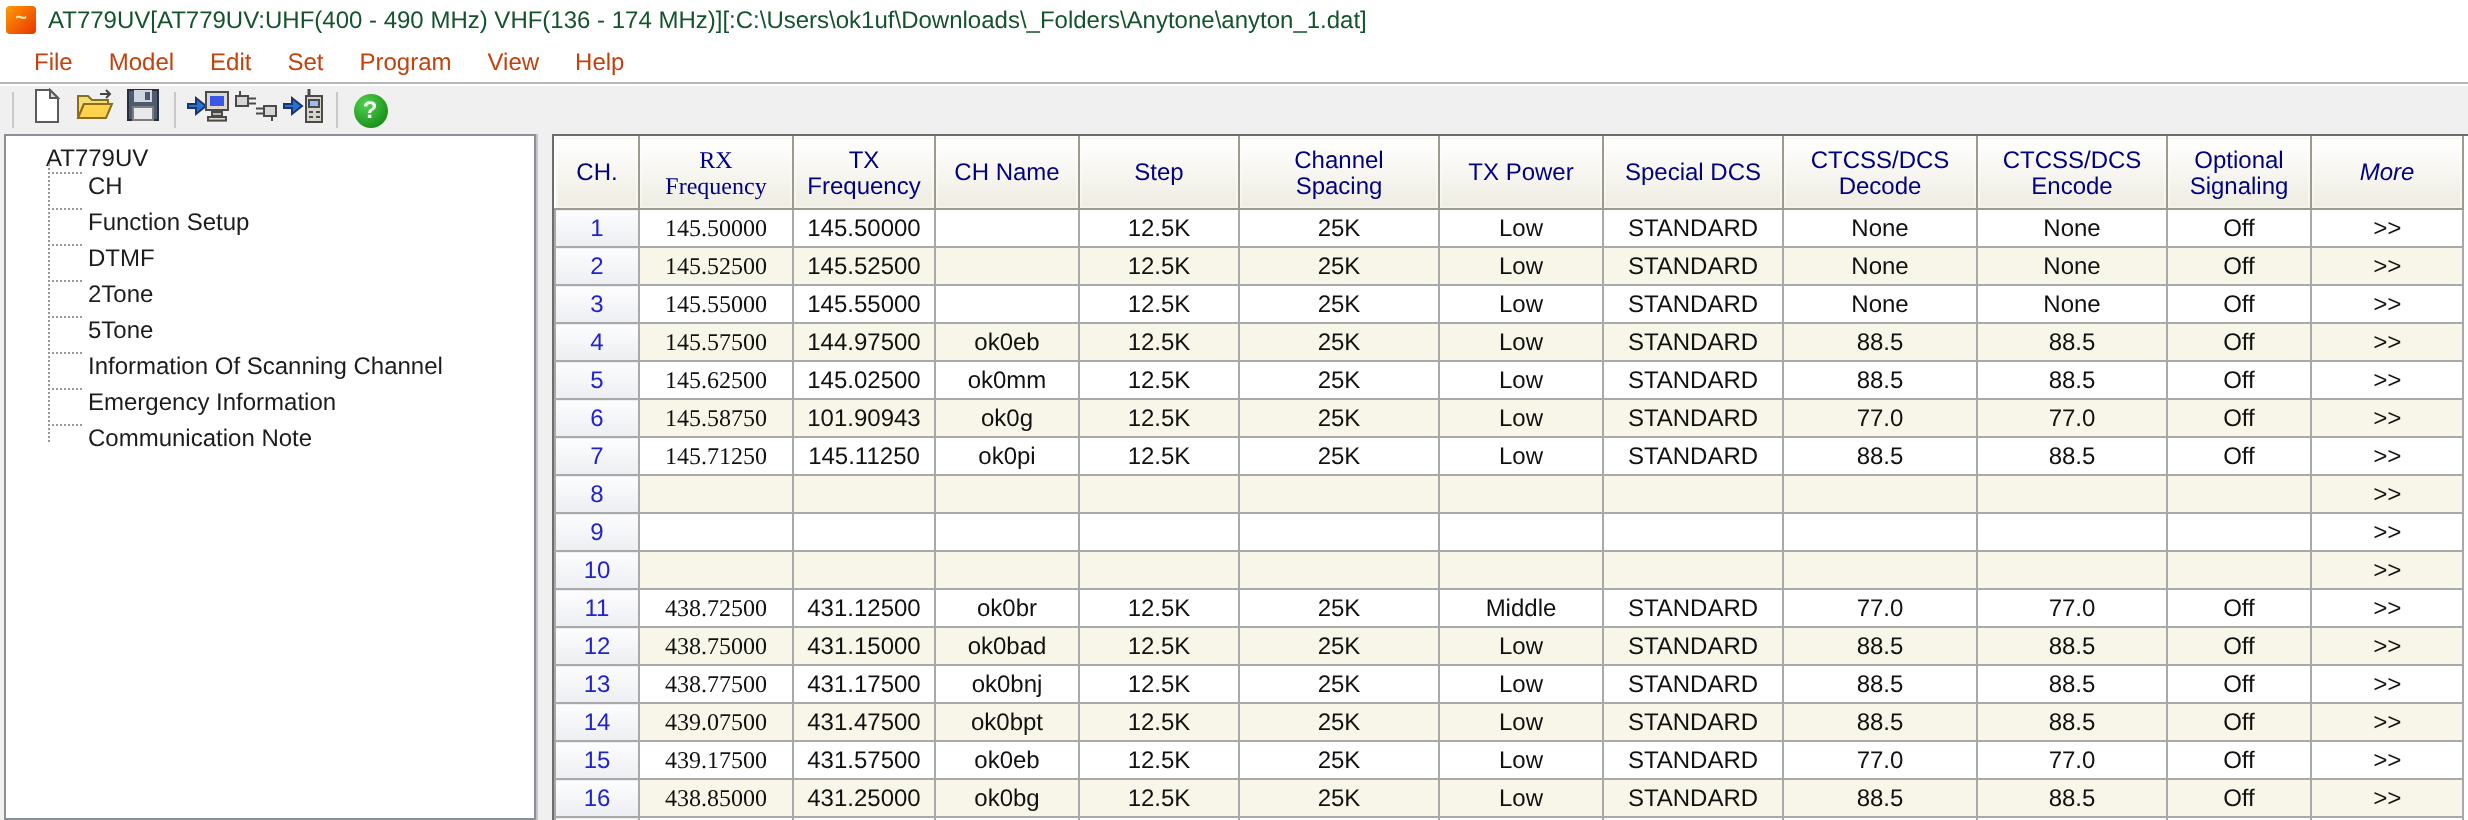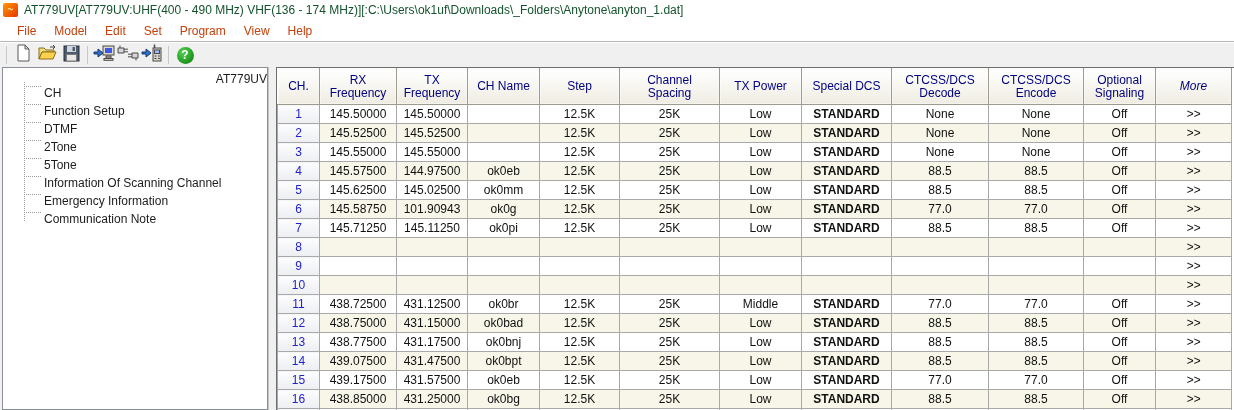--- a/index.html
+++ b/index.html
@@ -27,21 +27,21 @@
   .tb-btn { width:24px; height:22px; display:flex; align-items:center; justify-content:center; }
   .help-ball { width:17px; height:17px; border-radius:50%; background:radial-gradient(circle at 35% 30%,#4fd34f,#0a7a0a);
                color:#fff; font-weight:bold; font-size:12px; display:flex; align-items:center; justify-content:center; }
 
   
   #content { position:absolute; top:67px; left:0; width:1234px; height:343px; background:#f0f0f0; }
 
   
   #tree-panel { position:absolute; left:2px; top:0; width:266px; height:343px; background:#fff;
                 border:1px solid #8a8f98; overflow:hidden; font-size:12px; color:#1c1c1c; }
-  #tree-root { padding:3px 0 0 4px; height:18px; line-height:16px;text-align:right; }
+  #tree-root { padding:3px 0 0 20px; height:18px; line-height:16px; }
   #tree-children { position:relative; margin-left:21px; }
   #tree-vline { position:absolute; left:0; top:-4px; bottom:9px; width:0; border-left:1px dotted #9a9a9a; }
   .tree-item { display:flex; align-items:flex-start; height:18px; }
   .tree-stub { width:17px; height:0; border-top:1px dotted #9a9a9a; margin-right:3px; }
   .tree-label { white-space:nowrap; }
 
   
   #splitter { position:absolute; left:268px; top:0; width:8px; height:343px; background:#f0f0f0;
               border-left:1px solid #c4c4c4; }
 
@@ -52,22 +52,22 @@
   .grid th { height:36px; background:linear-gradient(#ffffff,#eeece1); color:#000080;
              font-size:12px; font-weight:normal; line-height:13px; white-space:pre-line;
              border:1px solid #9e9a8e; border-top-color:#fdfdfd; border-left-color:#fdfdfd;
              box-shadow:inset 0 0 0 1px rgba(255,255,255,.4); vertical-align:middle; text-align:center; }
   .grid td { height:19px; font-size:12px; color:#111; text-align:center;
              border:1px solid #a9a9a9; overflow:hidden; white-space:nowrap; padding:0 2px; }
   .grid td.rownum { background:linear-gradient(#fdfdfe,#eceef2); color:#2222cc; }
   .grid tr.even td:not(.rownum) { background:#f7f6e8; }
   .grid tr.odd  td:not(.rownum) { background:#ffffff; }
   .grid tr.partial td { height:3px; border-bottom:none; }
-  .c0{width:42px;} .c1{width:77px;} .c2{width:71px;} .c3{width:72px;} .c4{width:80px;}
-  .c5{width:100px;} .c6{width:82px;} .c7{width:90px;font-weight:bold;} .c8{width:97px;} .c9{width:95px;}
+  .c0{width:42px;} .c1{width:77px;font-family:Liberation Serif, serif;} .c2{width:71px;} .c3{width:72px;} .c4{width:80px;}
+  .c5{width:100px;} .c6{width:82px;} .c7{width:90px;} .c8{width:97px;} .c9{width:95px;}
   .c10{width:72px;} .c11{width:76px;font-style:italic;}
 </style>
 </head>
 <body>
 
 <div id="window">
 
   <div id="titlebar">
     <div id="app-icon">~</div>
     <div id="title-text">AT779UV[AT779UV:UHF(400 - 490 MHz) VHF(136 - 174 MHz)][:C:\Users\ok1uf\Downloads\_Folders\Anytone\anyton_1.dat]</div>

